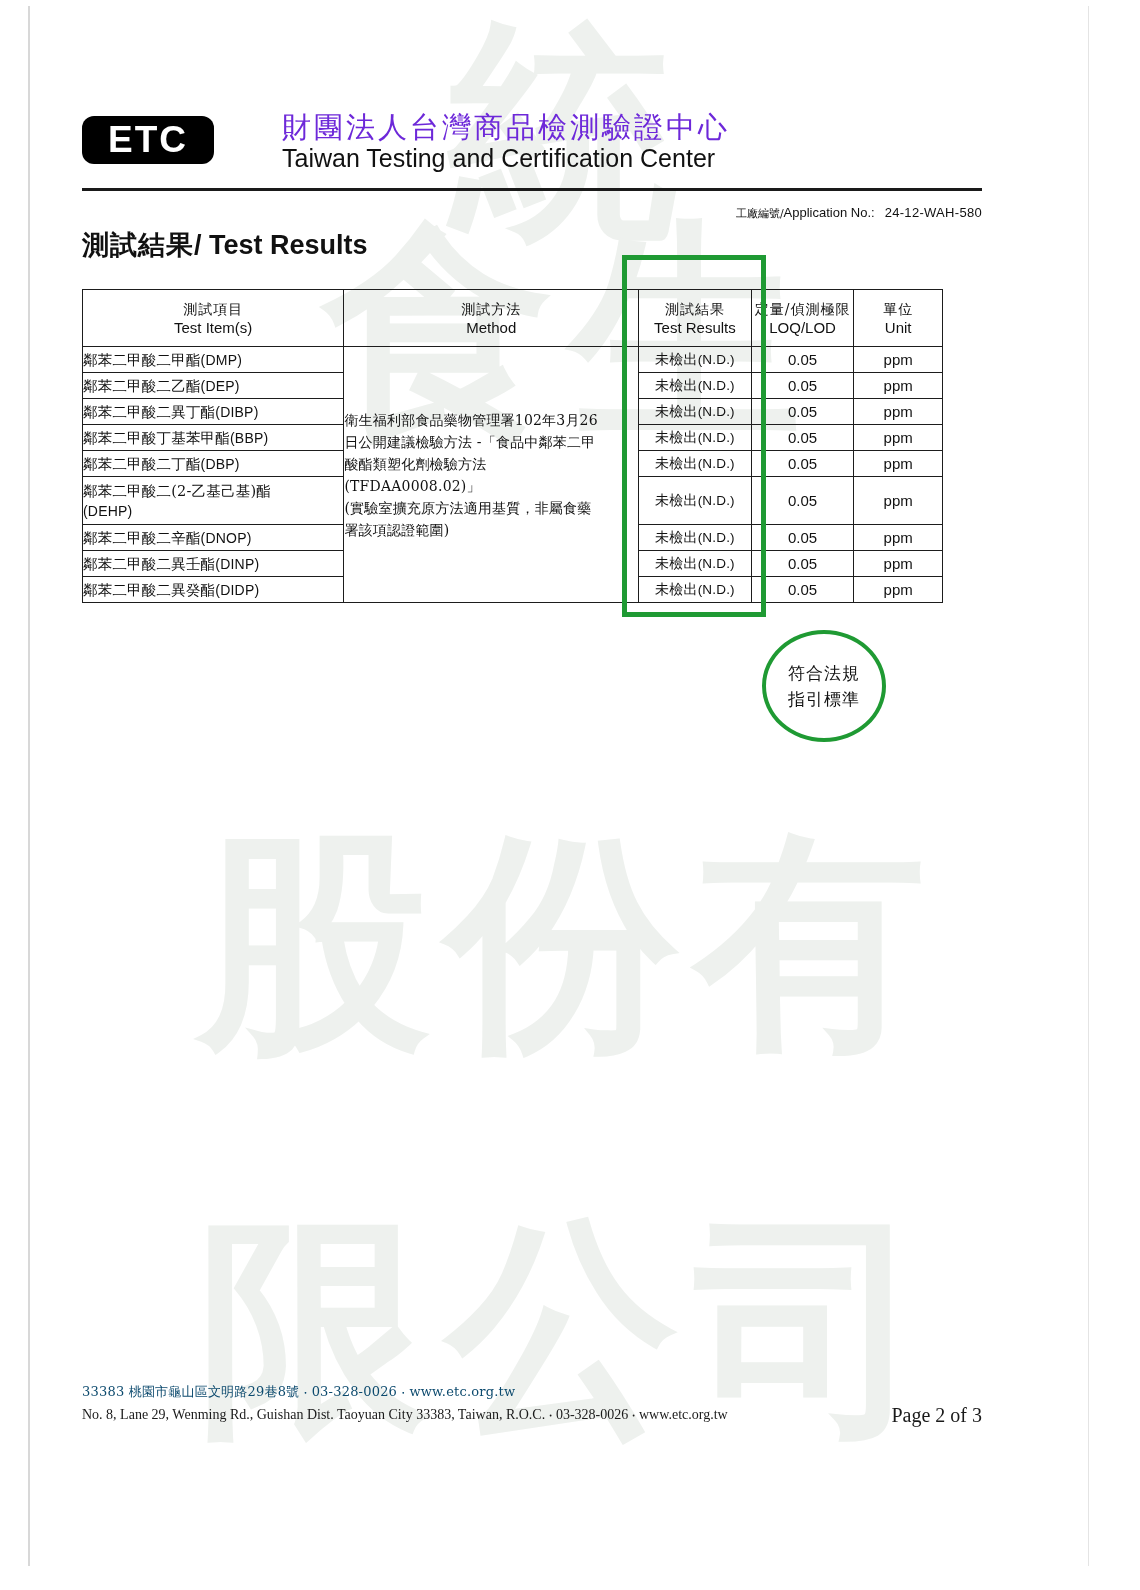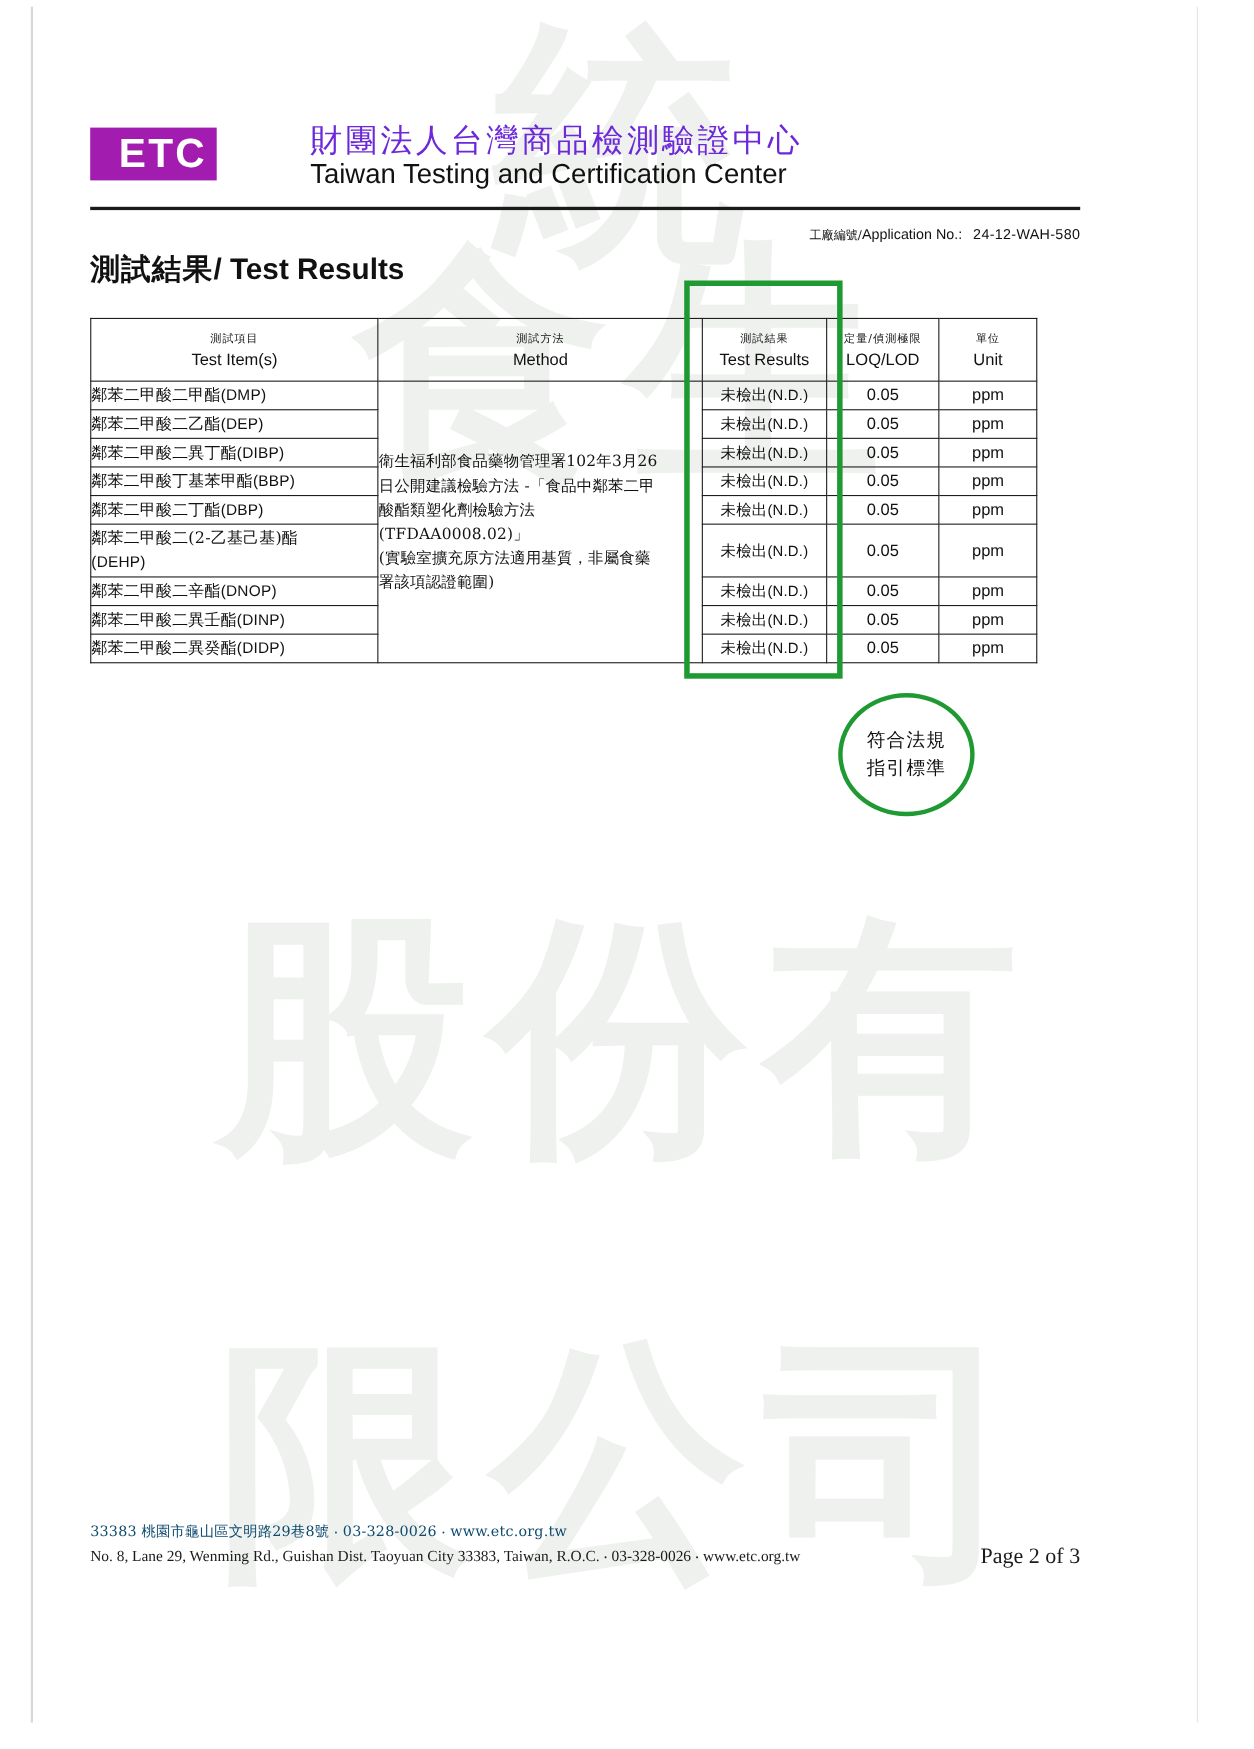--- a/index.html
+++ b/index.html
@@ -66,24 +66,24 @@
     position: absolute;
     left: 82px;
     top: 108px;
     width: 900px;
     z-index: 2;
   }
   #etc-logo {
     position: absolute;
     left: 0;
     top: 8px;
-    width: 115px;
+    width: 132px;
     height: 48px;
-    background: #a21caf;
-    border-radius: 0;
+    background: #000000;
+    border-radius: 12px;
   }
   #etc-logo-text {
     position: absolute;
     left: 0; top: 0;
     width: 132px;
     height: 48px;
     line-height: 48px;
     text-align: center;
     color: #ffffff;
     font-family: "Liberation Sans", sans-serif;
@@ -168,21 +168,21 @@
     color: #111;
   }
   #results-table thead th {
     height: 56px;
     font-weight: normal;
     vertical-align: middle;
   }
   .hdr-cn {
     display: block;
     font-family: "DejaVu Serif", serif;
-    font-size: 10px;
+    font-size: 14px;
     letter-spacing: 1px;
     line-height: 18px;
   }
   .hdr-en {
     display: block;
     font-family: "Liberation Sans", sans-serif;
     font-size: 15px;
     line-height: 19px;
   }
   .col-item   { width: 262px; }

